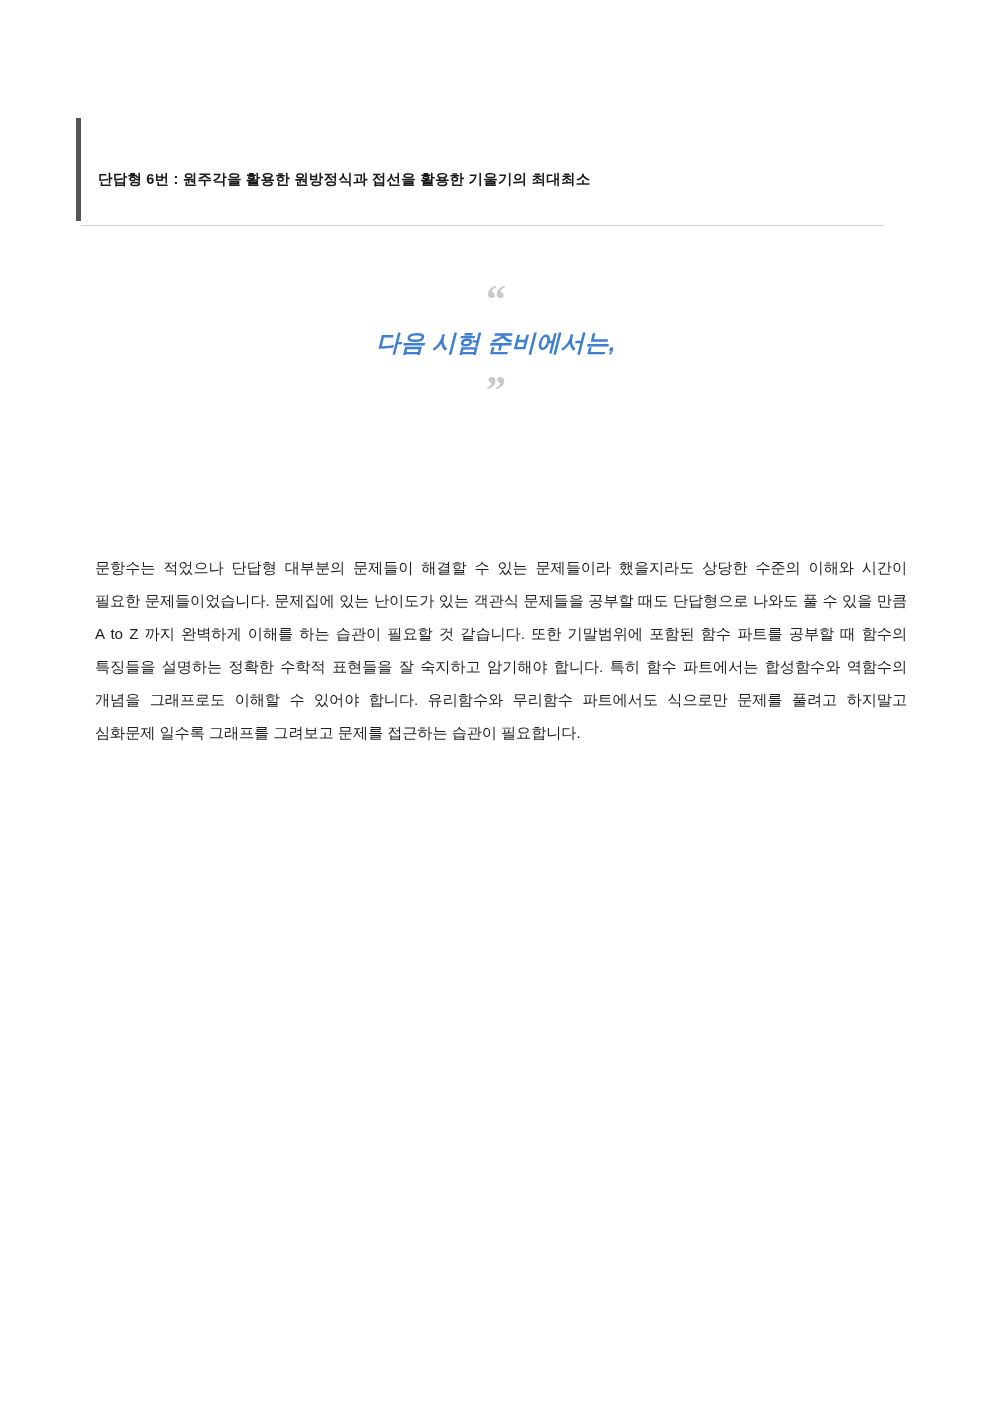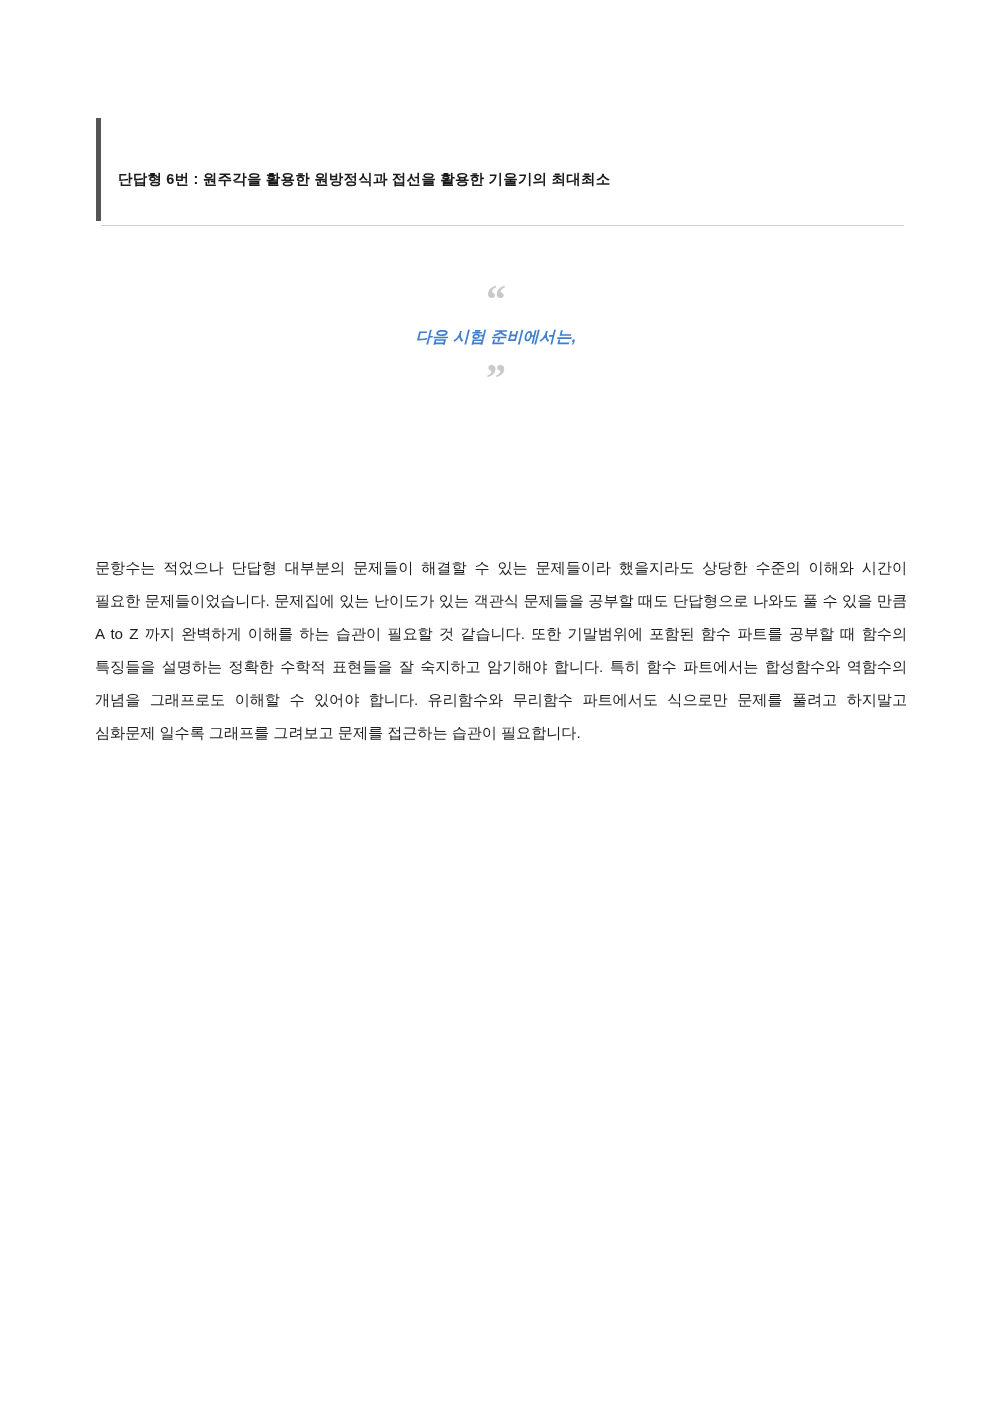--- a/index.html
+++ b/index.html
@@ -19,21 +19,21 @@
   .page {
     position: relative;
     width: 992px;
     height: 1403px;
     box-sizing: border-box;
   }
 
   
   .heading-block {
     position: absolute;
-    left: 96px;
+    left: 76px;
     top: 118px;
     width: 808px;
     height: 108px;
     text-decoration: underline;
   }
   .heading-bar {
     position: absolute;
     left: 0;
     top: 0;
     width: 5px;
@@ -73,21 +73,21 @@
     font-size: 40px;
     line-height: 1;
     font-weight: bold;
     user-select: none;
   }
   .quote-mark.open {
     margin-bottom: 6px;
   }
   .quote-text {
     color: #3f7fd0;
-    font-size: 16px;
+    font-size: 24px;
     font-weight: bold;
     font-style: italic;
     letter-spacing: 0.3px;
     line-height: 1.4;
     margin: 6px 0 10px 0;
   }
   .quote-mark.close {
     margin-top: 4px;
   }
 

